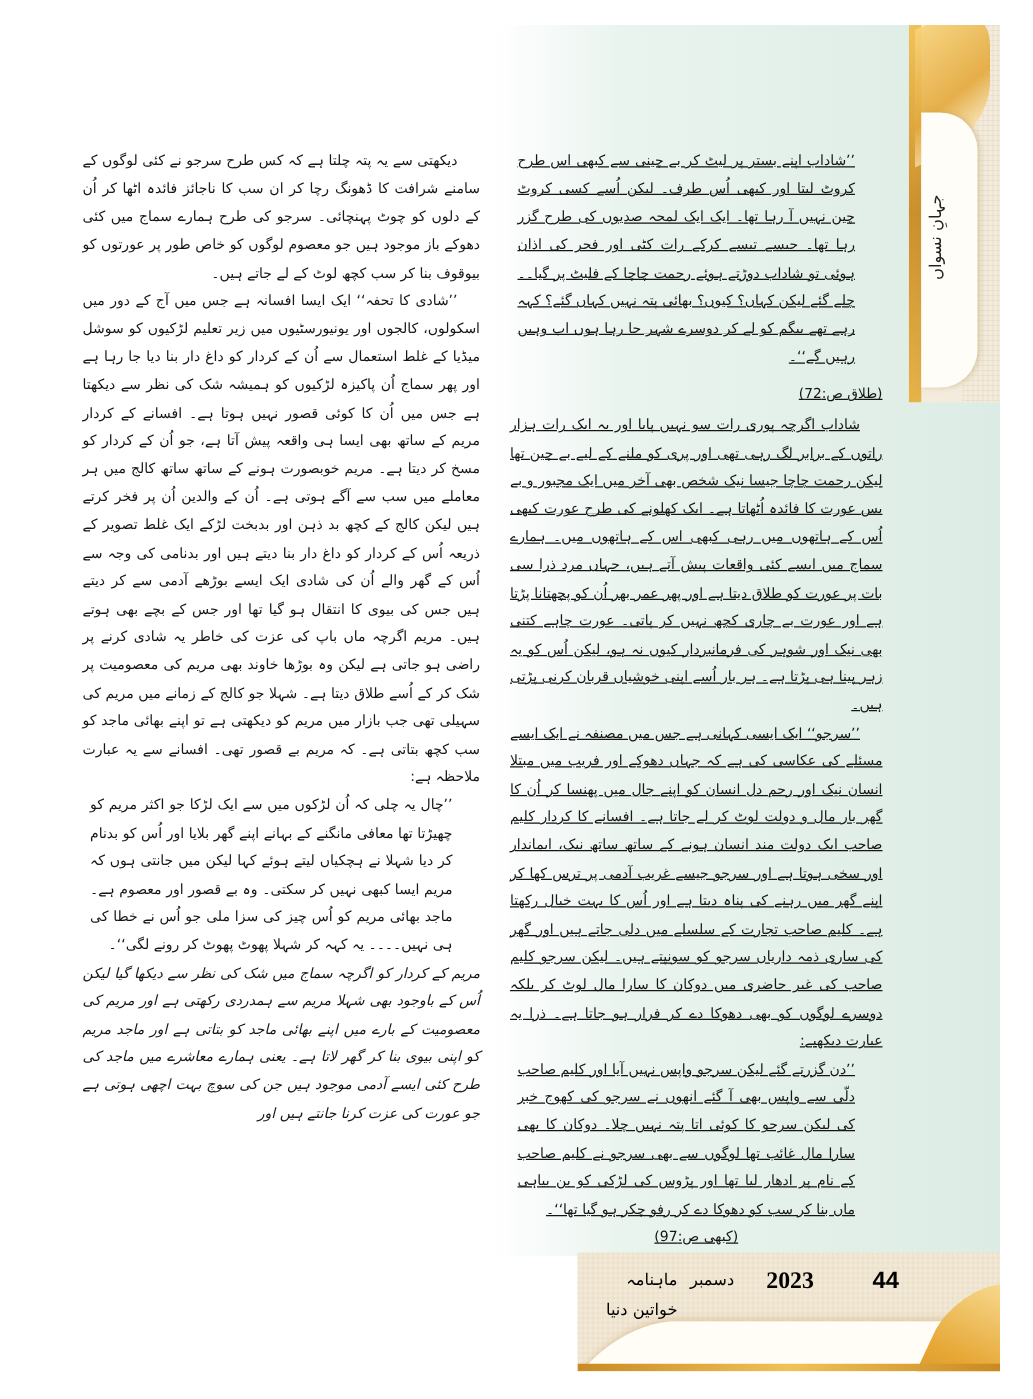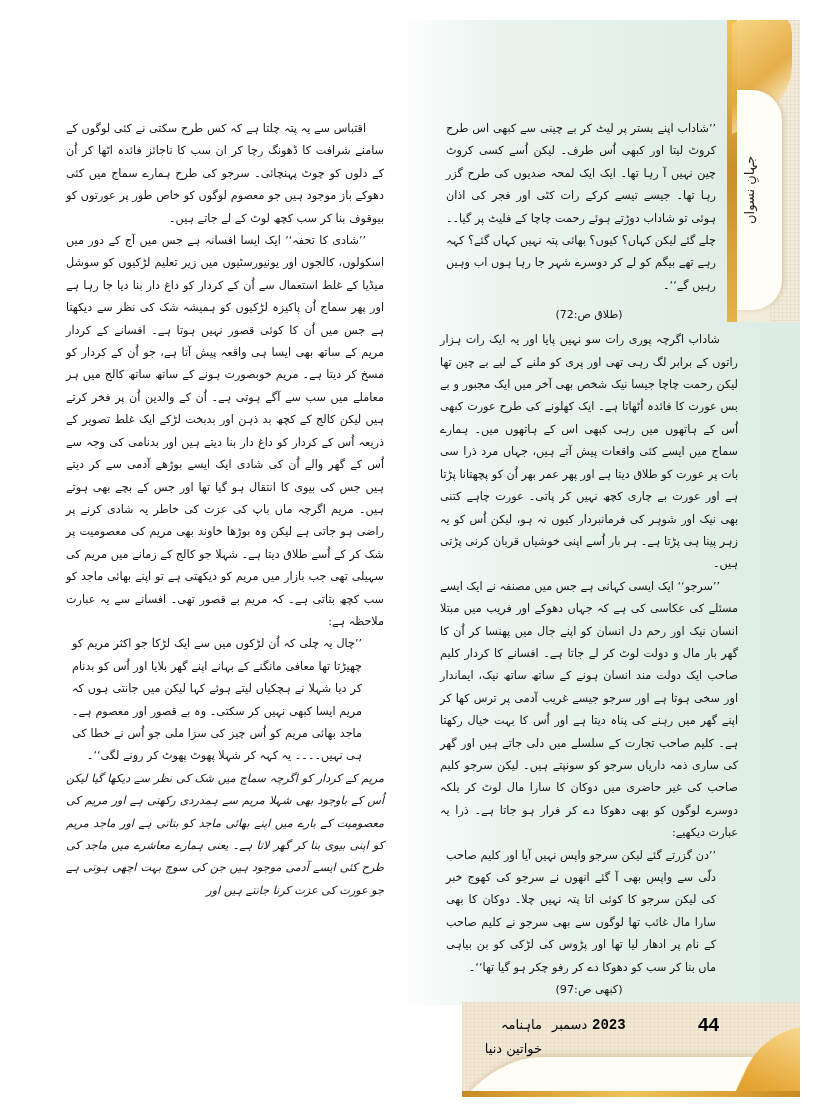--- a/index.html
+++ b/index.html
@@ -76,40 +76,40 @@
   .footer-band .gold-line {
     position: absolute; left: 0; bottom: 0; width: 100%; height: 6px;
     background: linear-gradient(90deg, #c98a22, #f0c257, #c98a22);
   }
 
   .footer-text {
     position: absolute; top: 1013px; height: 24px; line-height: 24px;
     font-size: 13px; color: #000000;
   }
   .footer-page { left: 698px; font-family: "Liberation Sans", sans-serif; font-weight: bold; font-size: 19px; }
-  .footer-year { left: 592px; font-family: Liberation Mono, monospace; font-weight: bold; font-size: 14px; }
+  .footer-year { left: 613px; font-family: Liberation Serif, serif; font-weight: bold; font-size: 19px; }
   .footer-month { left: 552px; direction: rtl; }
   .footer-mag { left: 462px; direction: rtl; width: 80px; text-align: right; }
 
   
   .col {
     position: absolute; direction: rtl; text-align: justify;
     font-family: "DejaVu Sans", sans-serif; font-size: 11.2px; line-height: 22.4px;
     color: #151515;
   }
-  .col-right { left: 440px; top: 118px; width: 298px; }
+  .col-right { left: 408px; top: 118px; width: 298px; text-decoration: underline; }
   .col-left  { left: 66px;  top: 118px; width: 318px; }
 
   .para { text-indent: 18px; margin: 0; }
   .para.noindent { text-indent: 0; font-style: italic; }
   .quote {
     padding-right: 22px; padding-left: 6px; text-indent: 0;
   }
   .cite {
-    direction: rtl; text-align: center; margin: 10px 0 6px 0;
+    direction: rtl; text-align: right; margin: 10px 0 6px 0;
     font-size: 11px; line-height: 16px;
   }
   .quote-cite { text-align: center; margin: 0; }
 </style>
 </head>
 <body>
 
 <div class="mint-panel"></div>
 
 <div class="side-strip">
@@ -123,21 +123,21 @@
 <div class="col col-right">
   <p class="para quote">’’شاداب اپنے بستر پر لیٹ کر بے چینی سے کبھی اس طرح کروٹ لیتا اور کبھی اُس طرف۔ لیکن اُسے کسی کروٹ چین نہیں آ رہا تھا۔ ایک ایک لمحہ صدیوں کی طرح گزر رہا تھا۔ جیسے تیسے کرکے رات کٹی اور فجر کی اذان ہوئی تو شاداب دوڑتے ہوئے رحمت چاچا کے فلیٹ پر گیا۔۔ چلے گئے لیکن کہاں؟ کیوں؟ بھائی پتہ نہیں کہاں گئے؟ کہہ رہے تھے بیگم کو لے کر دوسرے شہر جا رہا ہوں اب وہیں رہیں گے‘‘۔</p>
   <div class="cite">(طلاق ص:72)</div>
   <p class="para">شاداب اگرچہ پوری رات سو نہیں پایا اور یہ ایک رات ہزار راتوں کے برابر لگ رہی تھی اور پری کو ملنے کے لیے بے چین تھا لیکن رحمت چاچا جیسا نیک شخص بھی آخر میں ایک مجبور و بے بس عورت کا فائدہ اُٹھاتا ہے۔ ایک کھلونے کی طرح عورت کبھی اُس کے ہاتھوں میں رہی کبھی اس کے ہاتھوں میں۔ ہمارے سماج میں ایسے کئی واقعات پیش آتے ہیں، جہاں مرد ذرا سی بات پر عورت کو طلاق دیتا ہے اور پھر عمر بھر اُن کو پچھتانا پڑتا ہے اور عورت بے چاری کچھ نہیں کر پاتی۔ عورت چاہے کتنی بھی نیک اور شوہر کی فرمانبردار کیوں نہ ہو، لیکن اُس کو یہ زہر پینا ہی پڑتا ہے۔ ہر بار اُسے اپنی خوشیاں قربان کرنی پڑتی ہیں۔</p>
   <p class="para">’’سرجو‘‘ ایک ایسی کہانی ہے جس میں مصنفہ نے ایک ایسے مسئلے کی عکاسی کی ہے کہ جہاں دھوکے اور فریب میں مبتلا انسان نیک اور رحم دل انسان کو اپنے جال میں پھنسا کر اُن کا گھر بار مال و دولت لوٹ کر لے جاتا ہے۔ افسانے کا کردار کلیم صاحب ایک دولت مند انسان ہونے کے ساتھ ساتھ نیک، ایماندار اور سخی ہوتا ہے اور سرجو جیسے غریب آدمی پر ترس کھا کر اپنے گھر میں رہنے کی پناہ دیتا ہے اور اُس کا بہت خیال رکھتا ہے۔ کلیم صاحب تجارت کے سلسلے میں دلی جاتے ہیں اور گھر کی ساری ذمہ داریاں سرجو کو سونپتے ہیں۔ لیکن سرجو کلیم صاحب کی غیر حاضری میں دوکان کا سارا مال لوٹ کر بلکہ دوسرے لوگوں کو بھی دھوکا دے کر فرار ہو جاتا ہے۔ ذرا یہ عبارت دیکھیے:</p>
   <p class="para quote">’’دن گزرتے گئے لیکن سرجو واپس نہیں آیا اور کلیم صاحب دلّی سے واپس بھی آ گئے انھوں نے سرجو کی کھوج خبر کی لیکن سرجو کا کوئی اتا پتہ نہیں چلا۔ دوکان کا بھی سارا مال غائب تھا لوگوں سے بھی سرجو نے کلیم صاحب کے نام پر ادھار لیا تھا اور پڑوس کی لڑکی کو بن بیاہی ماں بنا کر سب کو دھوکا دے کر رفو چکر ہو گیا تھا‘‘۔</p>
   <p class="quote-cite">(کبھی ص:97)</p>
 </div>
 
 <div class="col col-left">
-  <p class="para">اقتباس سے یہ پتہ چلتا ہے کہ کس طرح سکتی نے کئی لوگوں کے سامنے شرافت کا ڈھونگ رچا کر ان سب کا ناجائز فائدہ اٹھا کر اُن کے دلوں کو چوٹ پہنچائی۔ سرجو کی طرح ہمارے سماج میں کئی دھوکے باز موجود ہیں جو معصوم لوگوں کو خاص طور پر عورتوں کو بیوقوف بنا کر سب کچھ لوٹ کے لے جاتے ہیں۔</p>
+  <p class="para">دیکھتی سے یہ پتہ چلتا ہے کہ کس طرح سرجو نے کئی لوگوں کے سامنے شرافت کا ڈھونگ رچا کر ان سب کا ناجائز فائدہ اٹھا کر اُن کے دلوں کو چوٹ پہنچائی۔ سرجو کی طرح ہمارے سماج میں کئی دھوکے باز موجود ہیں جو معصوم لوگوں کو خاص طور پر عورتوں کو بیوقوف بنا کر سب کچھ لوٹ کے لے جاتے ہیں۔</p>
   <p class="para">’’شادی کا تحفہ‘‘ ایک ایسا افسانہ ہے جس میں آج کے دور میں اسکولوں، کالجوں اور یونیورسٹیوں میں زیر تعلیم لڑکیوں کو سوشل میڈیا کے غلط استعمال سے اُن کے کردار کو داغ دار بنا دیا جا رہا ہے اور پھر سماج اُن پاکیزہ لڑکیوں کو ہمیشہ شک کی نظر سے دیکھتا ہے جس میں اُن کا کوئی قصور نہیں ہوتا ہے۔ افسانے کے کردار مریم کے ساتھ بھی ایسا ہی واقعہ پیش آتا ہے، جو اُن کے کردار کو مسخ کر دیتا ہے۔ مریم خوبصورت ہونے کے ساتھ ساتھ کالج میں ہر معاملے میں سب سے آگے ہوتی ہے۔ اُن کے والدین اُن پر فخر کرتے ہیں لیکن کالج کے کچھ بد ذہن اور بدبخت لڑکے ایک غلط تصویر کے ذریعہ اُس کے کردار کو داغ دار بنا دیتے ہیں اور بدنامی کی وجہ سے اُس کے گھر والے اُن کی شادی ایک ایسے بوڑھے آدمی سے کر دیتے ہیں جس کی بیوی کا انتقال ہو گیا تھا اور جس کے بچے بھی ہوتے ہیں۔ مریم اگرچہ ماں باپ کی عزت کی خاطر یہ شادی کرنے پر راضی ہو جاتی ہے لیکن وہ بوڑھا خاوند بھی مریم کی معصومیت پر شک کر کے اُسے طلاق دیتا ہے۔ شہلا جو کالج کے زمانے میں مریم کی سہیلی تھی جب بازار میں مریم کو دیکھتی ہے تو اپنے بھائی ماجد کو سب کچھ بتاتی ہے۔ کہ مریم بے قصور تھی۔ افسانے سے یہ عبارت ملاحظہ ہے:</p>
   <p class="para quote">’’چال یہ چلی کہ اُن لڑکوں میں سے ایک لڑکا جو اکثر مریم کو چھیڑتا تھا معافی مانگنے کے بہانے اپنے گھر بلایا اور اُس کو بدنام کر دیا شہلا نے ہچکیاں لیتے ہوئے کہا لیکن میں جانتی ہوں کہ مریم ایسا کبھی نہیں کر سکتی۔ وہ بے قصور اور معصوم ہے۔ ماجد بھائی مریم کو اُس چیز کی سزا ملی جو اُس نے خطا کی ہی نہیں۔۔۔۔ یہ کہہ کر شہلا پھوٹ پھوٹ کر رونے لگی‘‘۔</p>
   <p class="para noindent">مریم کے کردار کو اگرچہ سماج میں شک کی نظر سے دیکھا گیا لیکن اُس کے باوجود بھی شہلا مریم سے ہمدردی رکھتی ہے اور مریم کی معصومیت کے بارے میں اپنے بھائی ماجد کو بتاتی ہے اور ماجد مریم کو اپنی بیوی بنا کر گھر لاتا ہے۔ یعنی ہمارے معاشرے میں ماجد کی طرح کئی ایسے آدمی موجود ہیں جن کی سوچ بہت اچھی ہوتی ہے جو عورت کی عزت کرنا جانتے ہیں اور</p>
 </div>
 
 <div class="footer-band">
   <div class="grid-tex"></div>
   <div class="swoosh-white"></div>
   <div class="swoosh-gold"></div>
   <div class="gold-line"></div>

